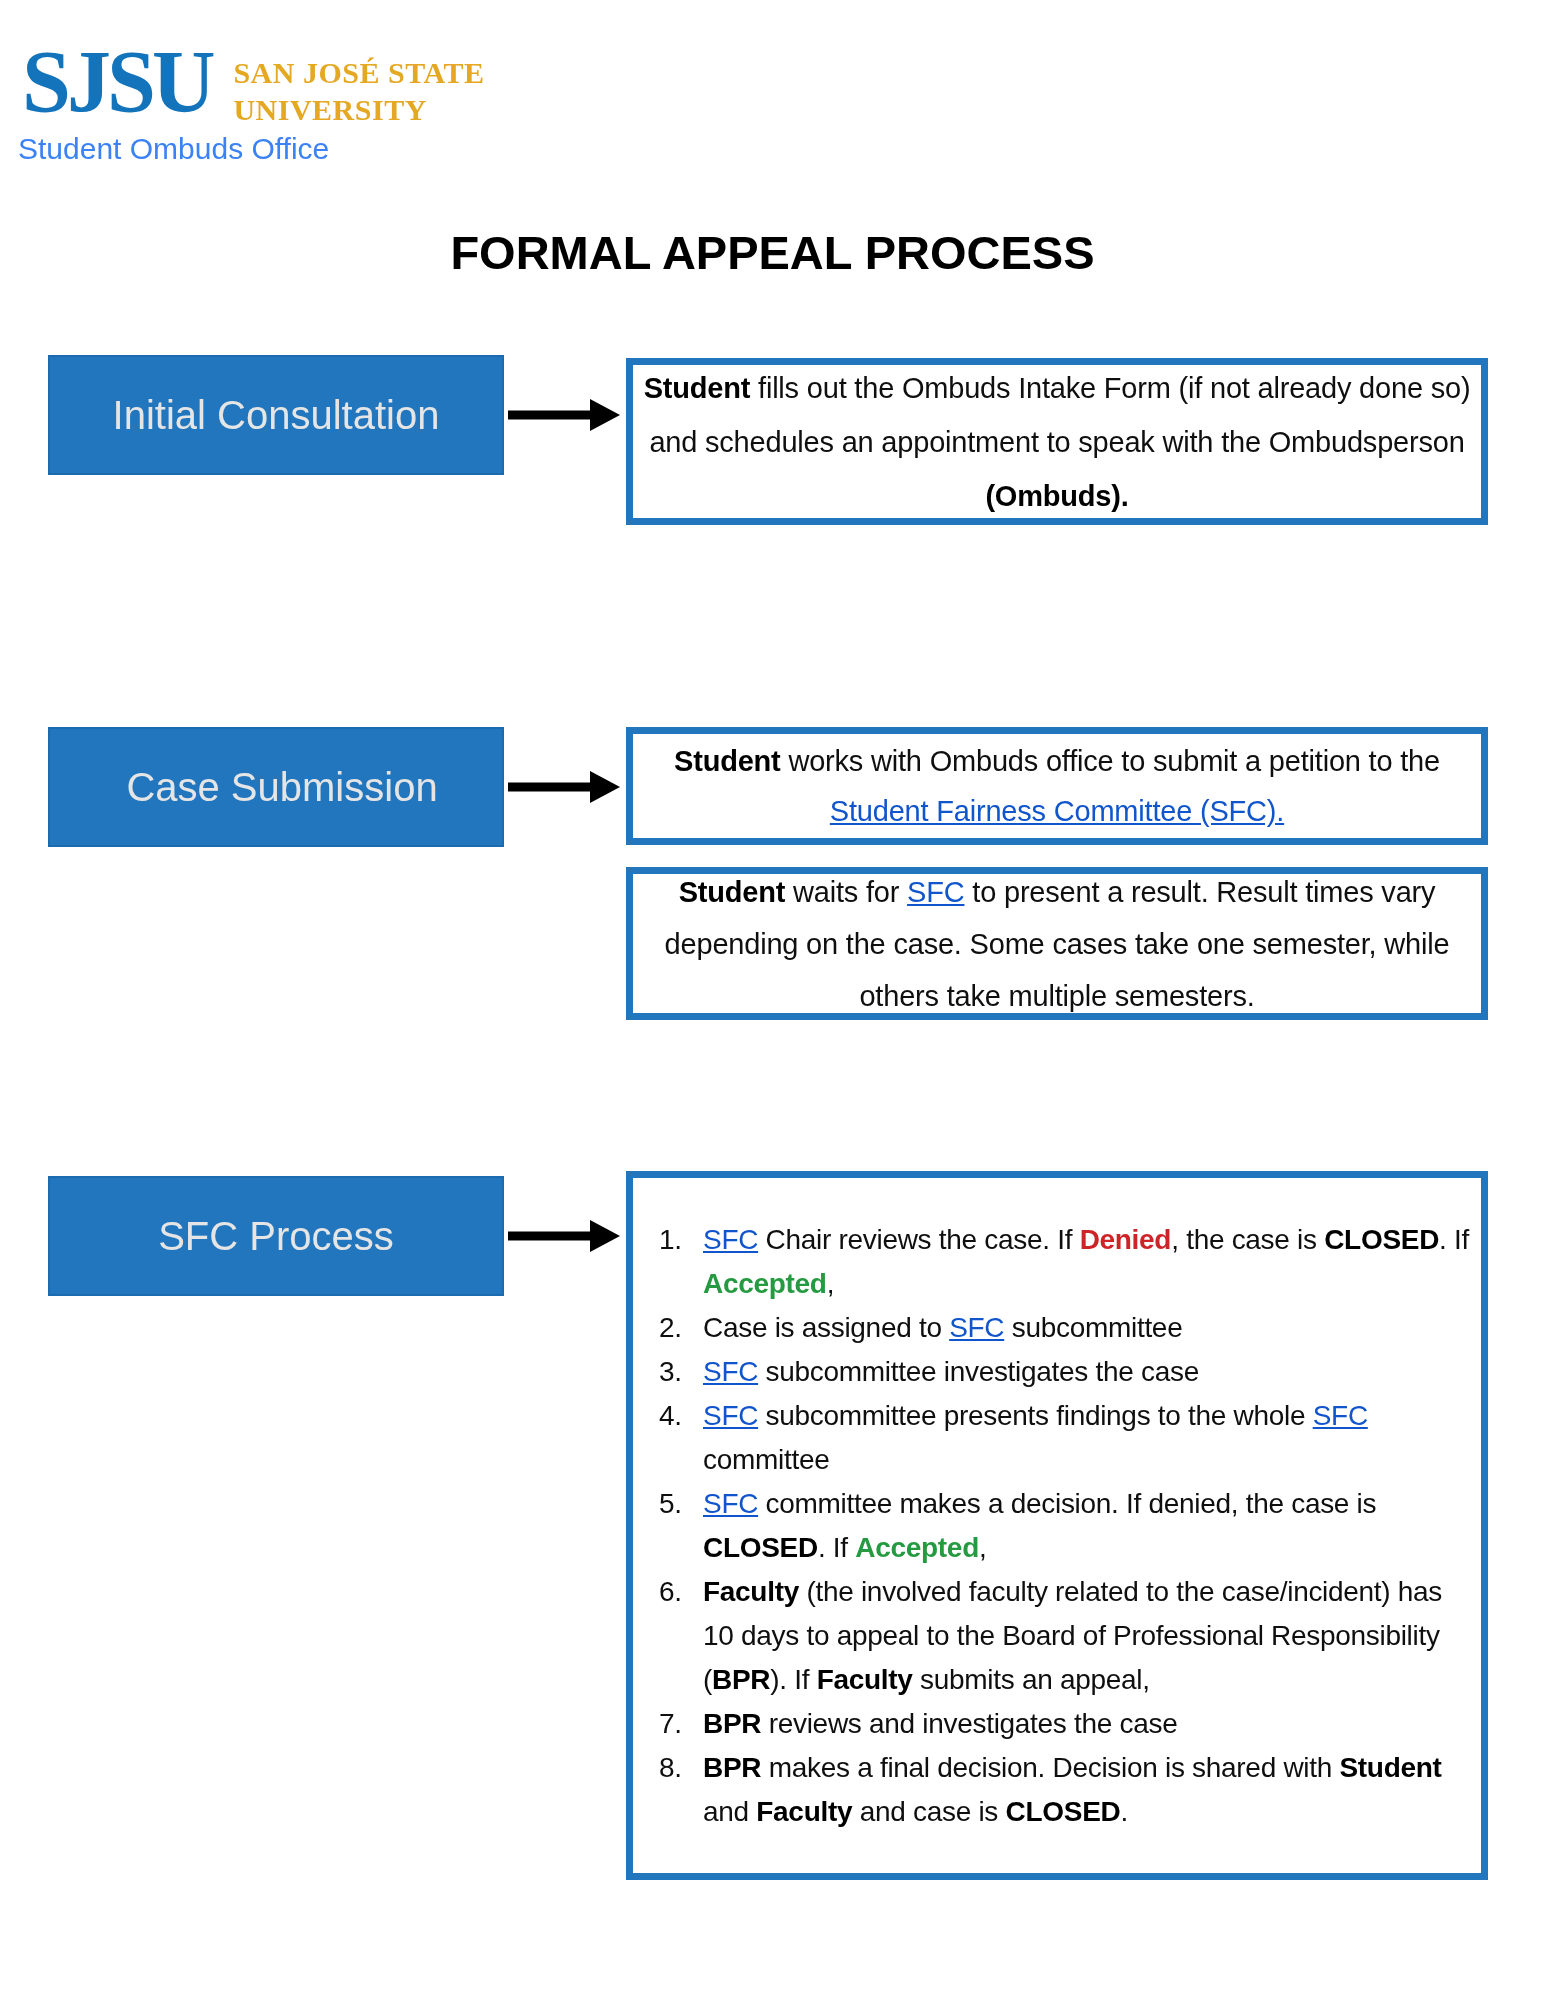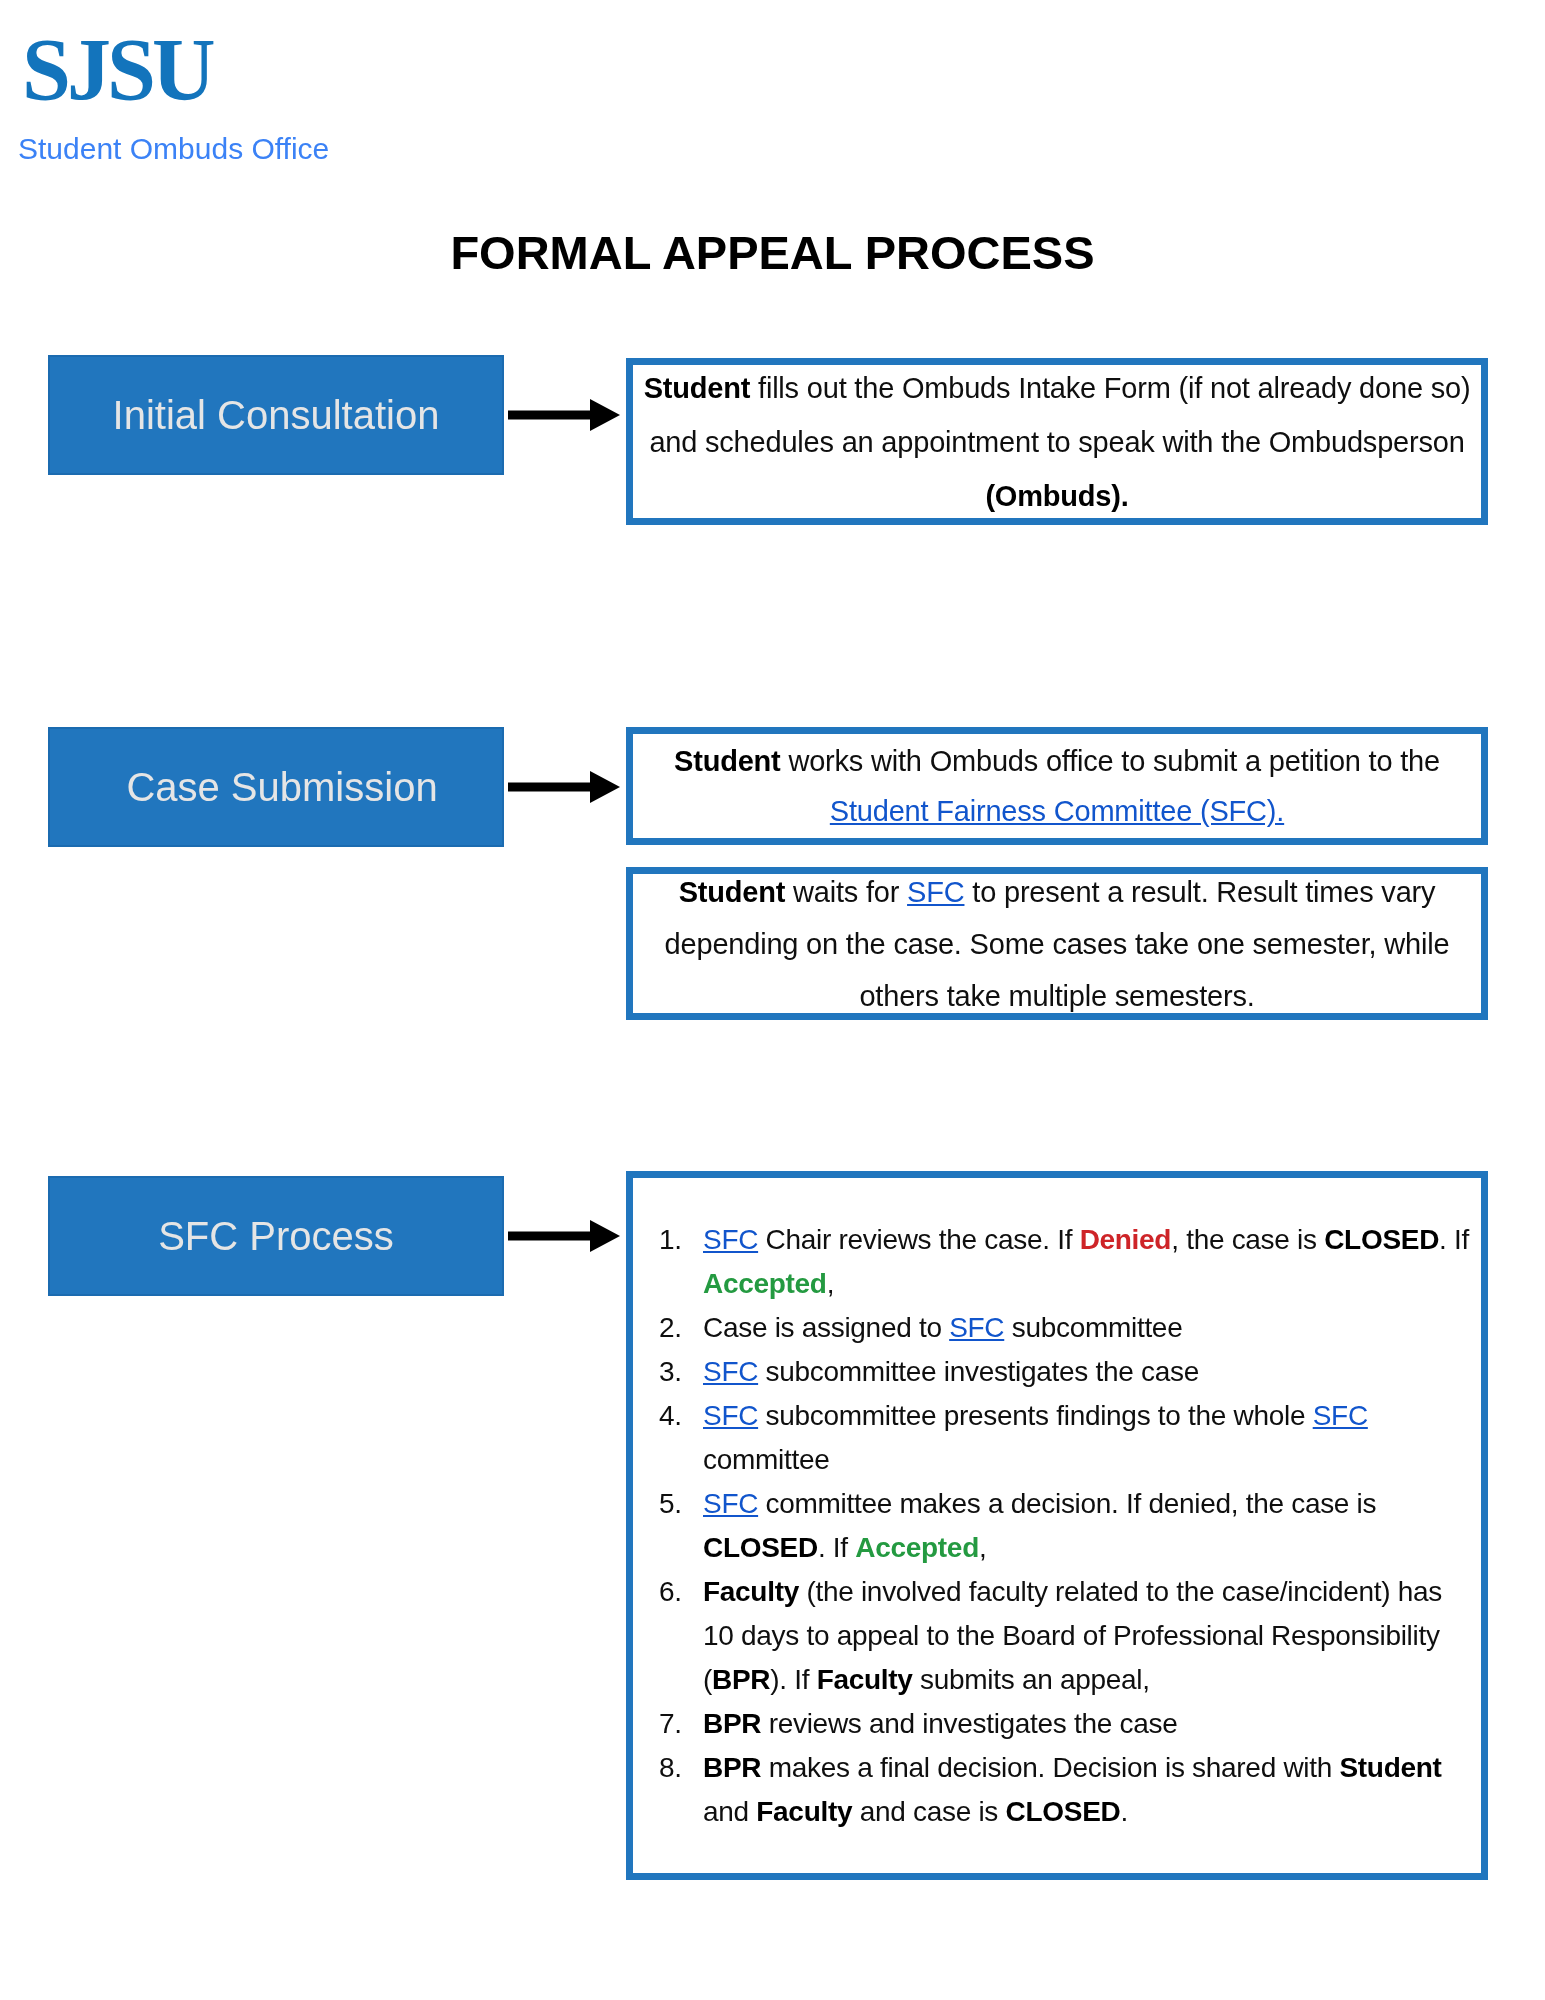--- a/index.html
+++ b/index.html
@@ -15,21 +15,21 @@
   html,body{margin:0;padding:0;background:#ffffff;}
   .page{
     position:relative;
     width:1545px;height:2000px;
     background:#ffffff;
     font-family:"Liberation Sans", sans-serif;
     color:var(--ink);
     overflow:hidden;
   }
   
-  .logo{position:absolute;left:22px;top:24px;display:flex;align-items:flex-start;}
+  .logo{position:absolute;left:22px;top:36px;display:flex;align-items:flex-start;}
   .logo-acronym{
     font-family:"Liberation Serif", serif;
     font-weight:bold;font-size:88px;line-height:92px;
     color:var(--logo-blue);letter-spacing:-4px;
   }
   .logo-name{
     display:flex;flex-direction:column;
     margin:18px 0 0 22px;
     font-family:"Liberation Serif", serif;
     font-weight:bold;font-size:30px;line-height:37px;
@@ -92,20 +92,24 @@
   .seg-g{font-weight:bold;color:var(--green);}
   a.seg-l{color:var(--link);text-decoration:underline;cursor:pointer;}
 </style>
 </head>
 <body>
 
 <div class="page">
 
   <div class="logo">
     <span class="logo-acronym">SJSU</span>
+    <span class="logo-name">
+      <span>SAN JOSÉ STATE</span>
+      <span>UNIVERSITY</span>
+    </span>
   </div>
   <div class="office">Student Ombuds Office</div>
 
   <h1 class="title">FORMAL APPEAL PROCESS</h1>
 
   <div class="stage stage-1">
     <span>Initial Consultation</span>
   </div>
   <div class="stage stage-2">
     <span>Case Submission</span>

